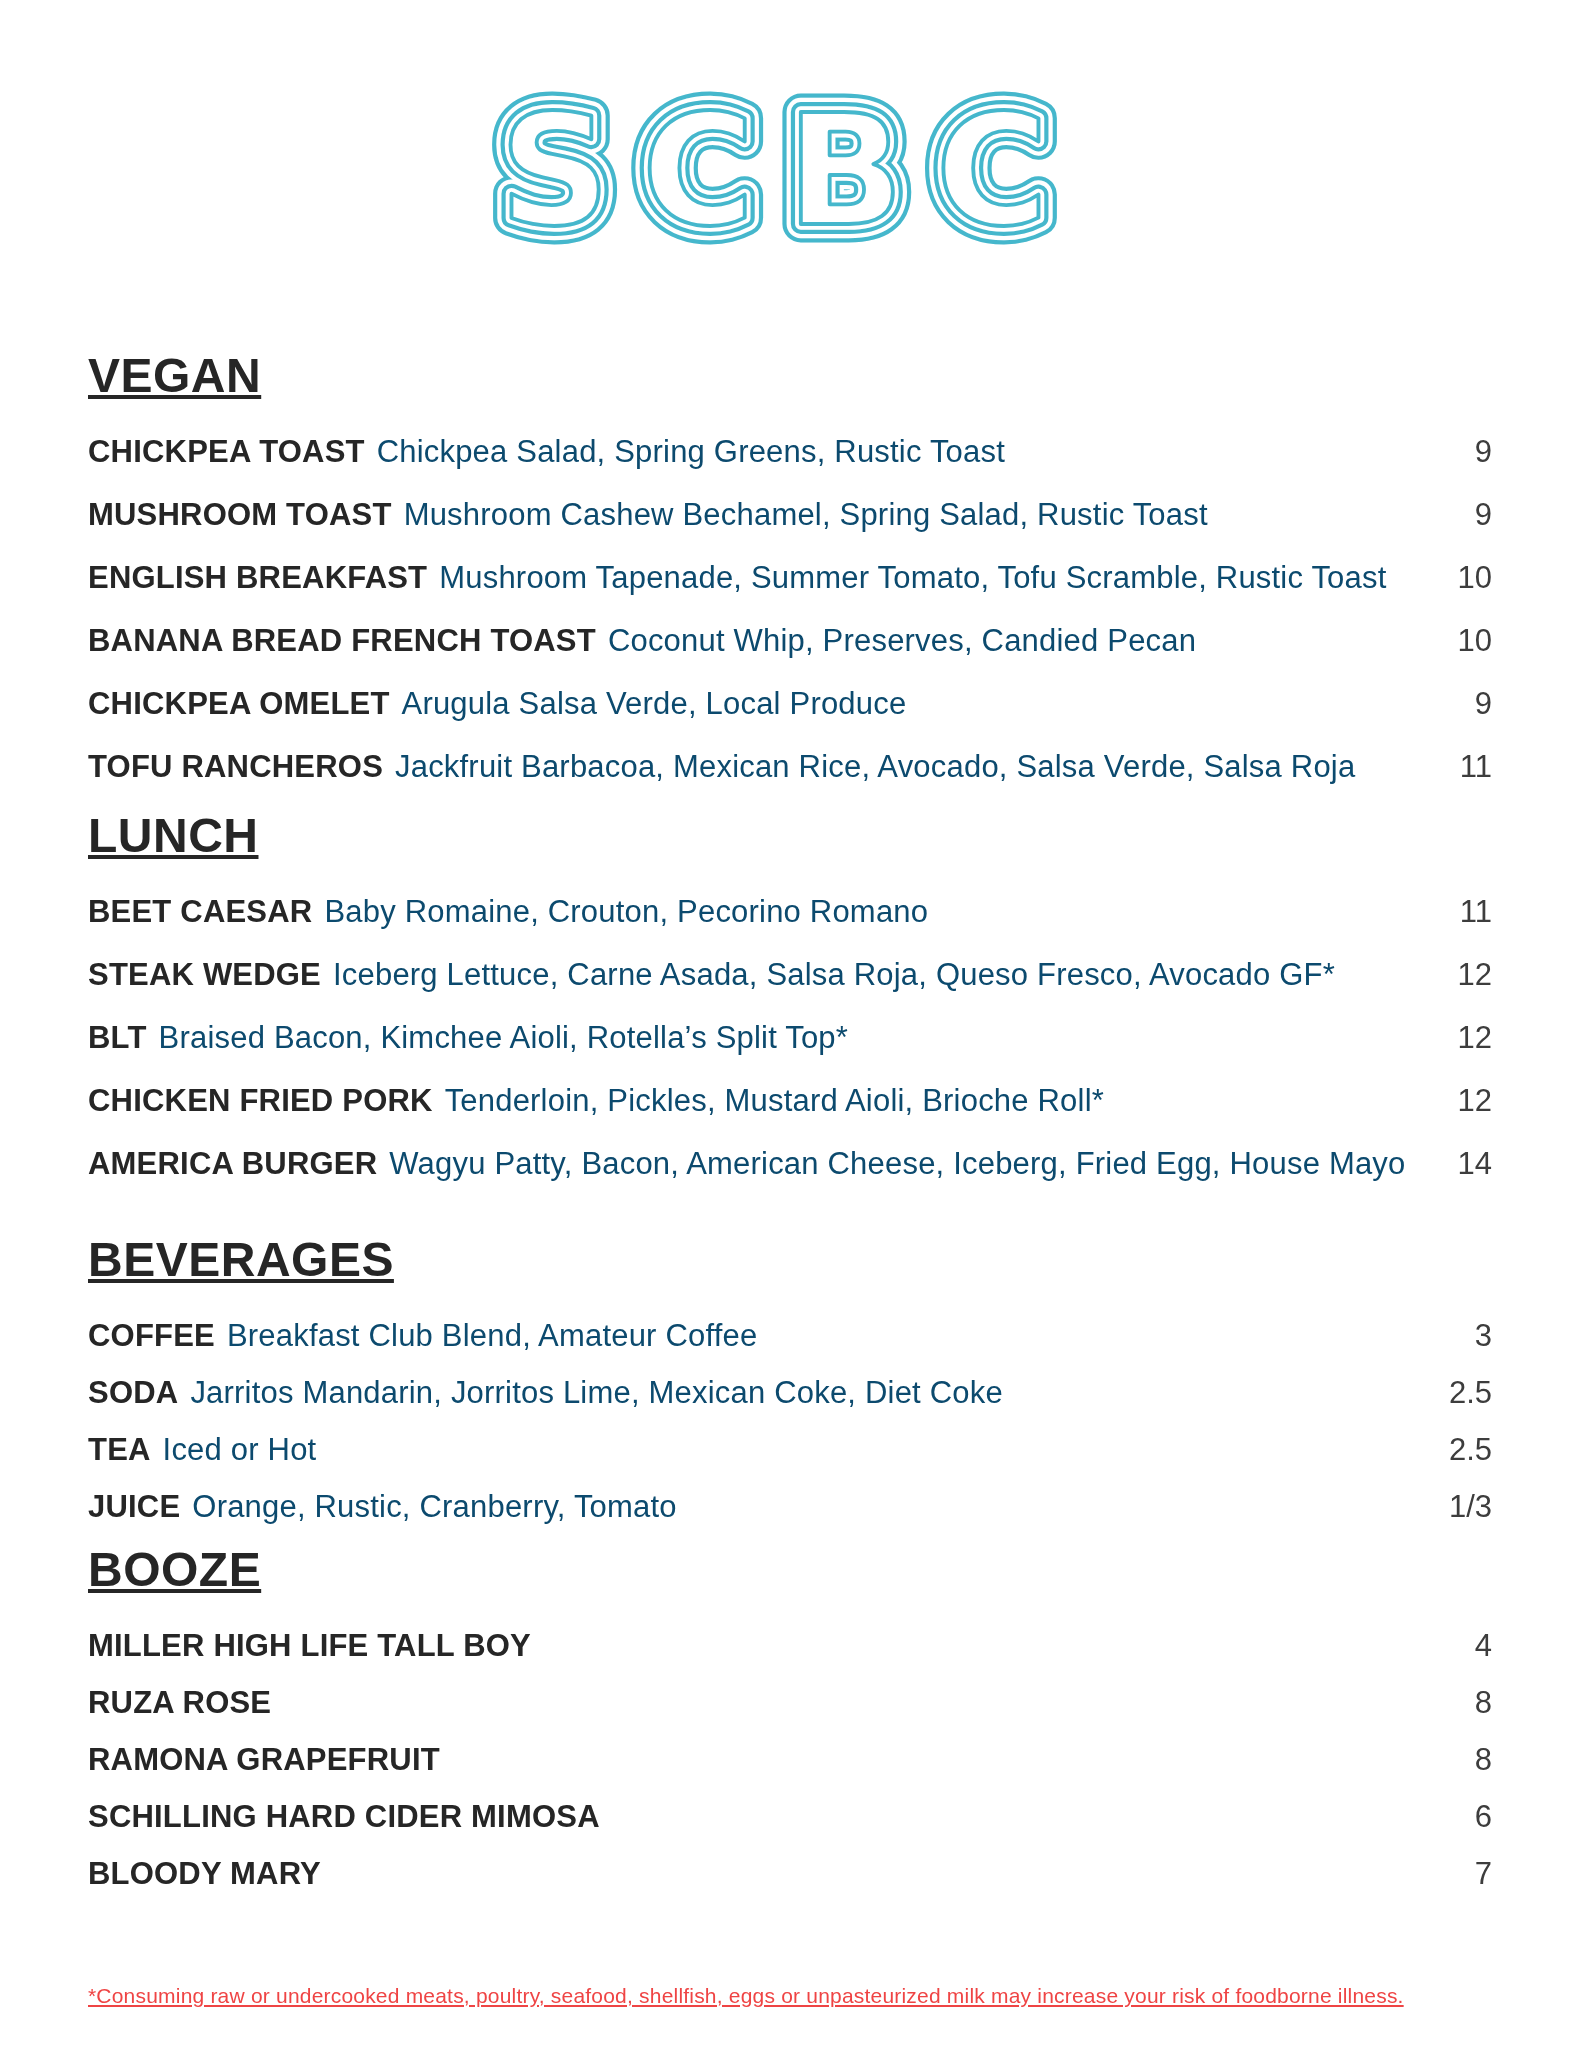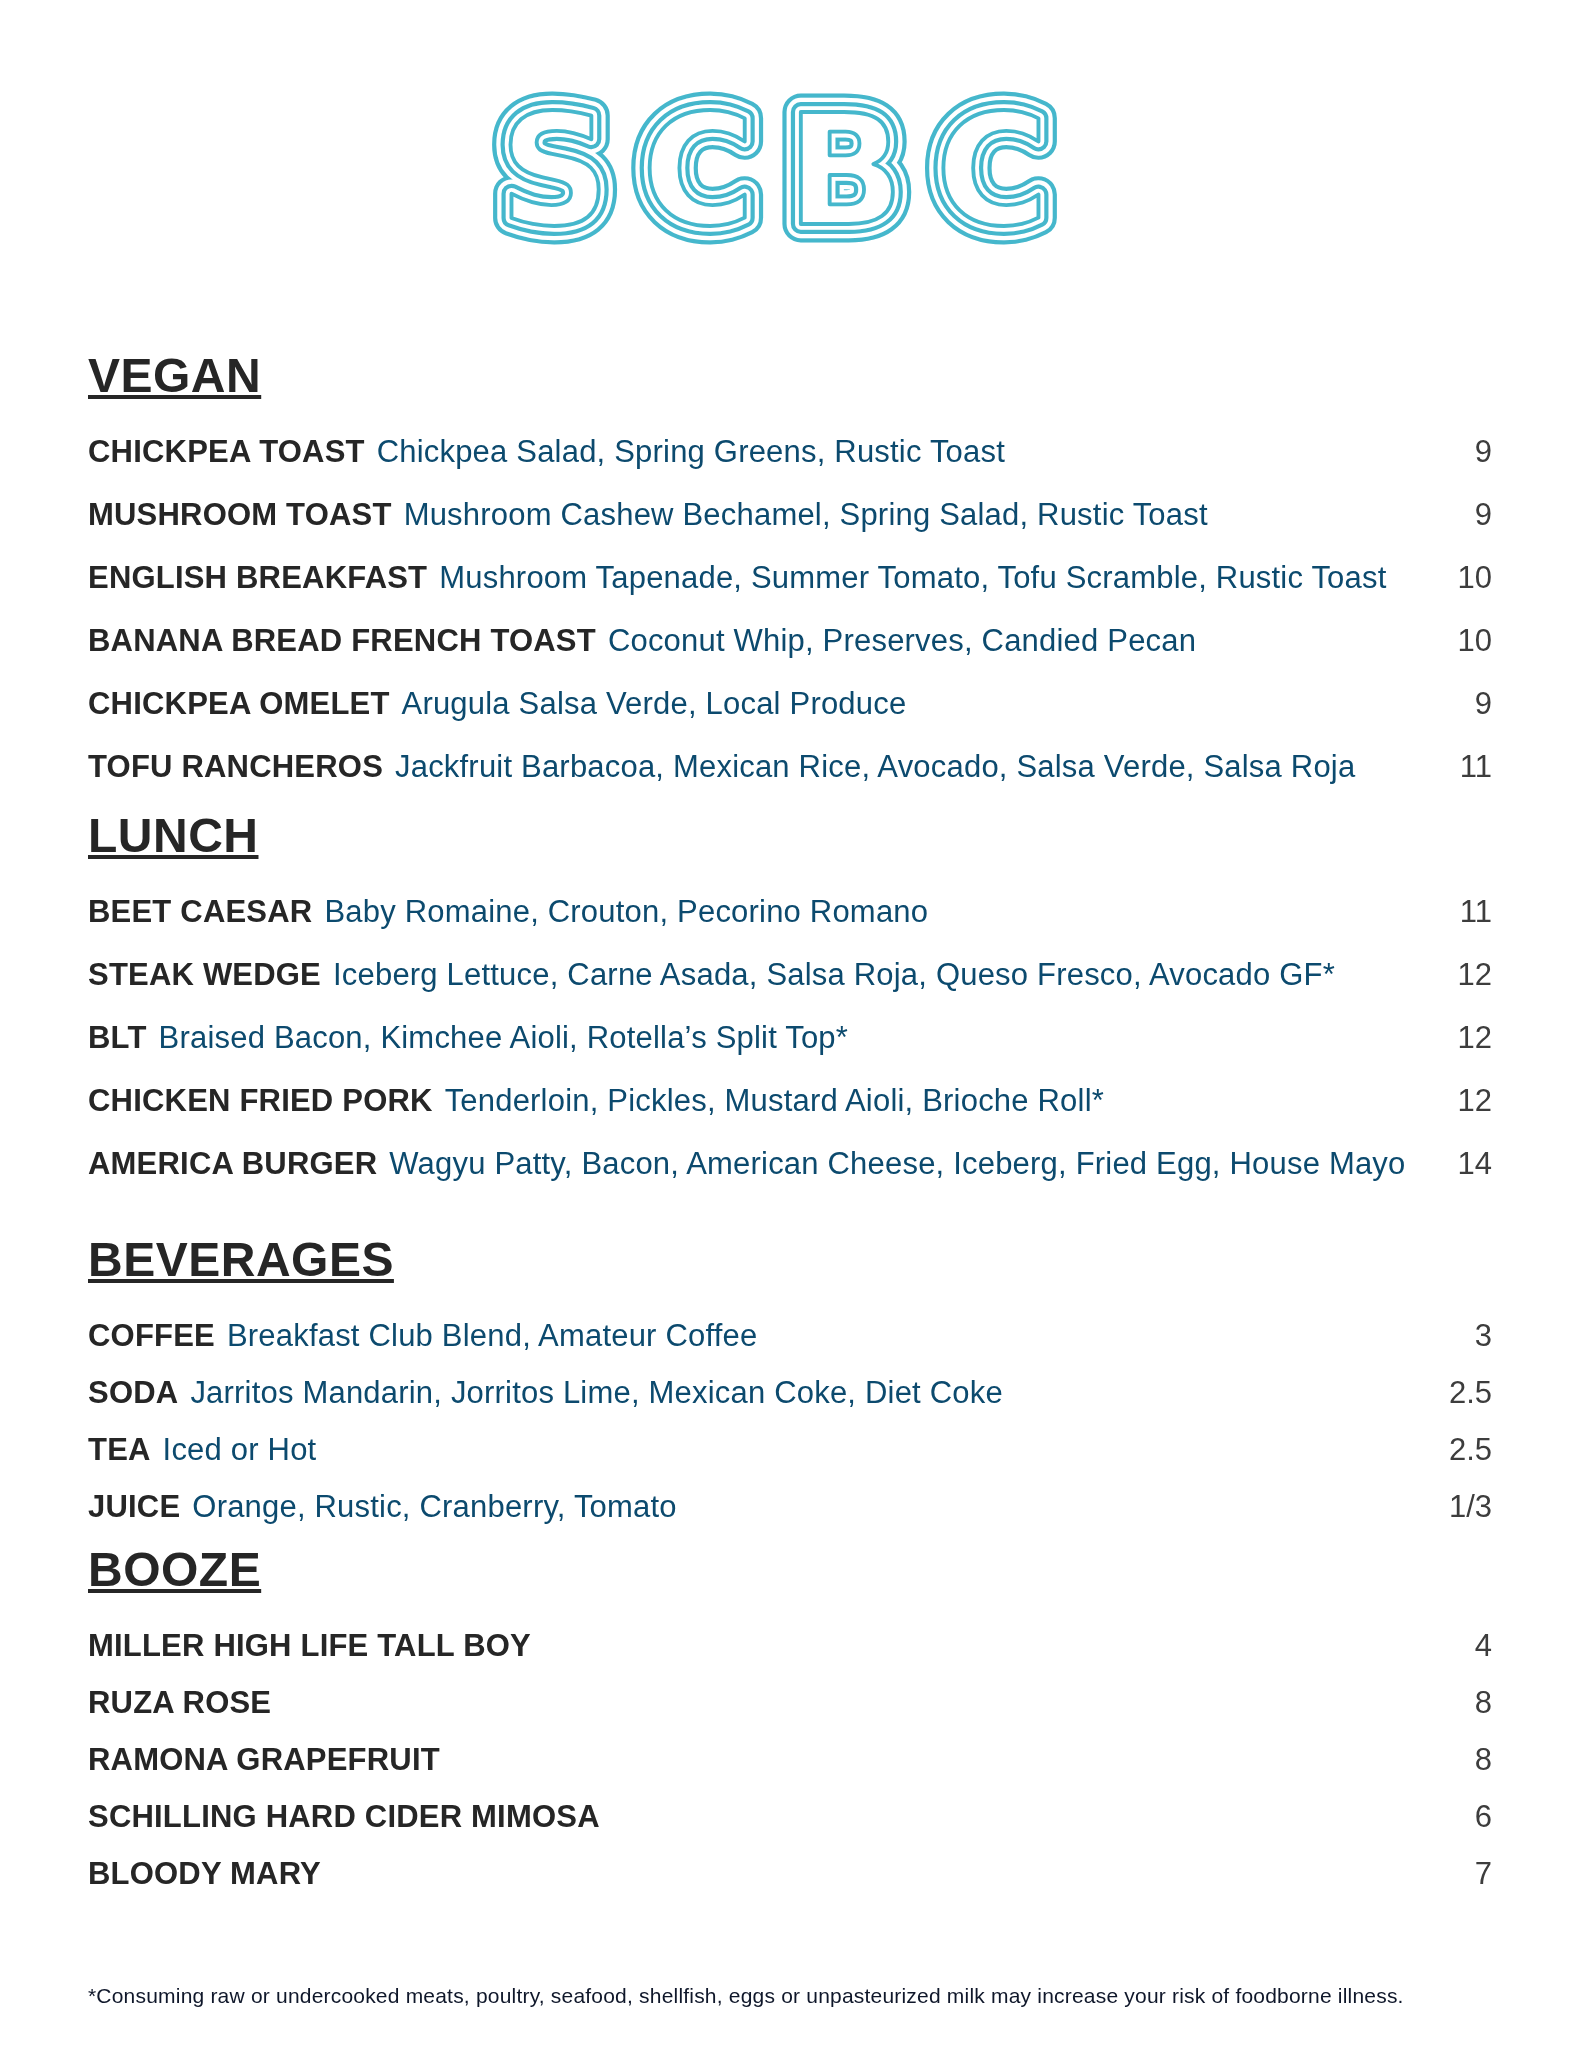--- a/index.html
+++ b/index.html
@@ -67,22 +67,23 @@
     color: #3d3d3d;
     white-space: nowrap;
     padding-left: 30px;
   }
   .footer {
     position: absolute;
     left: 88px;
     right: 99px;
     bottom: 40px;
     font-size: 21px;
-    color: #0f172a;
+    color: #ef4444;
     letter-spacing: 0.2px;
+    text-decoration: underline;
   }
 </style>
 </head>
 <body>
 
 <div class="page">
 
   <div class="logo-wrap">
     <svg width="690" height="192" viewBox="0 0 900 250">
       <text class="logo-layer" x="450" y="195" text-anchor="middle" fill="none" stroke="#45b7cc" stroke-width="48">SCBC</text>

